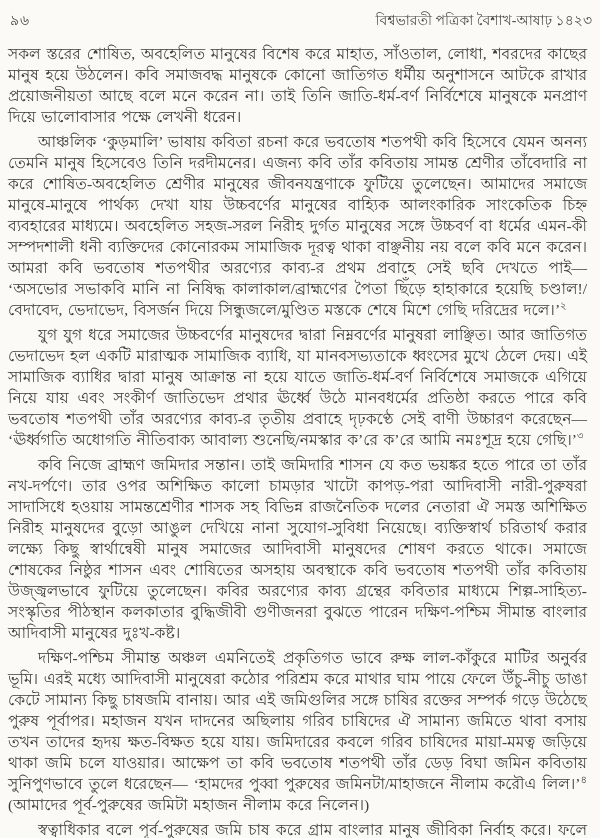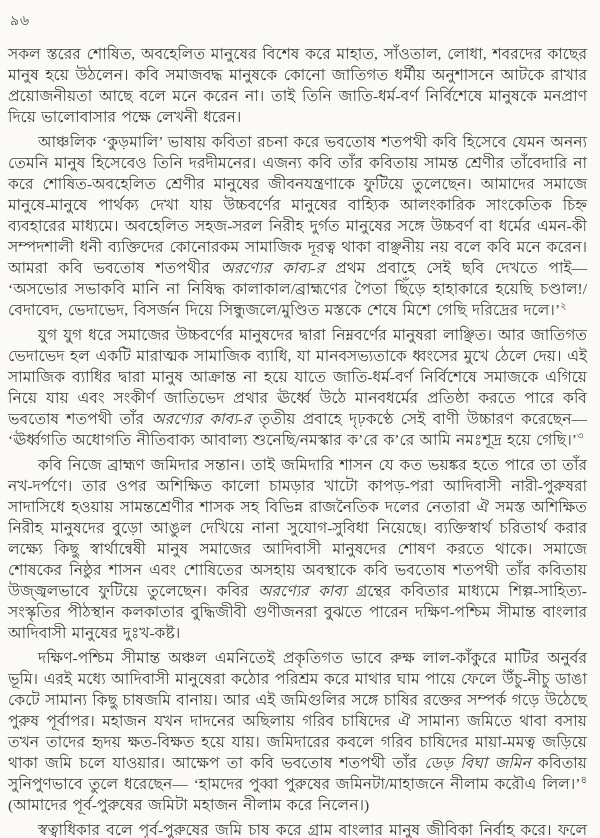--- a/index.html
+++ b/index.html
@@ -38,33 +38,33 @@
     word-spacing: 1.5px;
     color: #3d3d3d;
   }
   .article p.para {
     margin: 0 6px 4px 0;
   }
   .article p.para.indent {
     text-indent: 30px;
   }
   .ital {
-    font-style: italic;
   }
   sup.fnref {
     font-size: 10px;
     line-height: 0;
   }
 </style>
 </head>
 <body>
 
 <div class="page">
   <div class="header">
     <span class="pagenum">৯৬</span>
+    <span class="journal">বিশ্বভারতী পত্রিকা বৈশাখ-আষাঢ় ১৪২৩</span>
   </div>
   <div class="article">
       <p class="para"><span>সকল স্তরের শোষিত, অবহেলিত মানুষের বিশেষ করে মাহাত, সাঁওতাল, লোধা, শবরদের কাছের মানুষ হয়ে উঠলেন। কবি সমাজবদ্ধ মানুষকে কোনো জাতিগত ধর্মীয় অনুশাসনে আটকে রাখার প্রয়োজনীয়তা আছে বলে মনে করেন না। তাই তিনি জাতি-ধর্ম-বর্ণ নির্বিশেষে মানুষকে মনপ্রাণ দিয়ে ভালোবাসার পক্ষে লেখনী ধরেন।</span></p>
       <p class="para indent"><span>আঞ্চলিক ‘কুড়মালি’ ভাষায় কবিতা রচনা করে ভবতোষ শতপথী কবি হিসেবে যেমন অনন্য তেমনি মানুষ হিসেবেও তিনি দরদীমনের। এজন্য কবি তাঁর কবিতায় সামন্ত শ্রেণীর তাঁবেদারি না করে শোষিত-অবহেলিত শ্রেণীর মানুষের জীবনযন্ত্রণাকে ফুটিয়ে তুলেছেন। আমাদের সমাজে মানুষে-মানুষে পার্থক্য দেখা যায় উচ্চবর্ণের মানুষের বাহ্যিক আলংকারিক সাংকেতিক চিহ্ন ব্যবহারের মাধ্যমে। অবহেলিত সহজ-সরল নিরীহ দুর্গত মানুষের সঙ্গে উচ্চবর্ণ বা ধর্মের এমন-কী সম্পদশালী ধনী ব্যক্তিদের কোনোরকম সামাজিক দূরত্ব থাকা বাঞ্ছনীয় নয় বলে কবি মনে করেন। আমরা কবি ভবতোষ শতপথীর </span><span class="ital">অরণ্যের কাব্য-র</span><span> প্রথম প্রবাহে সেই ছবি দেখতে পাই— ‘অসভোর সভাকবি মানি না নিষিদ্ধ কালাকাল/ব্রাহ্মণের পৈতা ছিঁড়ে হাহাকারে হয়েছি চণ্ডাল!/বেদাবেদ, ভেদাভেদ, বিসর্জন দিয়ে সিন্ধুজলে/মুণ্ডিত মস্তকে শেষে মিশে গেছি দরিদ্রের দলে।’</span><sup class="fnref">২</sup></p>
       <p class="para indent"><span>যুগ যুগ ধরে সমাজের উচ্চবর্ণের মানুষদের দ্বারা নিম্নবর্ণের মানুষরা লাঞ্ছিত। আর জাতিগত ভেদাভেদ হল একটি মারাত্মক সামাজিক ব্যাধি, যা মানবসভ্যতাকে ধ্বংসের মুখে ঠেলে দেয়। এই সামাজিক ব্যাধির দ্বারা মানুষ আক্রান্ত না হয়ে যাতে জাতি-ধর্ম-বর্ণ নির্বিশেষে সমাজকে এগিয়ে নিয়ে যায় এবং সংকীর্ণ জাতিভেদ প্রথার ঊর্ধ্বে উঠে মানবধর্মের প্রতিষ্ঠা করতে পারে কবি ভবতোষ শতপথী তাঁর </span><span class="ital">অরণ্যের কাব্য-র</span><span> তৃতীয় প্রবাহে দৃঢ়কণ্ঠে সেই বাণী উচ্চারণ করেছেন— ‘ঊর্ধ্বগতি অধোগতি নীতিবাক্য আবাল্য শুনেছি/নমস্কার ক’রে ক’রে আমি নমঃশূদ্র হয়ে গেছি।’</span><sup class="fnref">৩</sup></p>
       <p class="para indent"><span>কবি নিজে ব্রাহ্মণ জমিদার সন্তান। তাই জমিদারি শাসন যে কত ভয়ঙ্কর হতে পারে তা তাঁর নখ-দর্পণে। তার ওপর অশিক্ষিত কালো চামড়ার খাটো কাপড়-পরা আদিবাসী নারী-পুরুষরা সাদাসিধে হওয়ায় সামন্তশ্রেণীর শাসক সহ বিভিন্ন রাজনৈতিক দলের নেতারা ঐ সমস্ত অশিক্ষিত নিরীহ মানুষদের বুড়ো আঙুল দেখিয়ে নানা সুযোগ-সুবিধা নিয়েছে। ব্যক্তিস্বার্থ চরিতার্থ করার লক্ষ্যে কিছু স্বার্থান্বেষী মানুষ সমাজের আদিবাসী মানুষদের শোষণ করতে থাকে। সমাজে শোষকের নিষ্ঠুর শাসন এবং শোষিতের অসহায় অবস্থাকে কবি ভবতোষ শতপথী তাঁর কবিতায় উজ্জ্বলভাবে ফুটিয়ে তুলেছেন। কবির </span><span class="ital">অরণ্যের কাব্য</span><span> গ্রন্থের কবিতার মাধ্যমে শিল্প-সাহিত্য-সংস্কৃতির পীঠস্থান কলকাতার বুদ্ধিজীবী গুণীজনরা বুঝতে পারেন দক্ষিণ-পশ্চিম সীমান্ত বাংলার আদিবাসী মানুষের দুঃখ-কষ্ট।</span></p>
       <p class="para indent"><span>দক্ষিণ-পশ্চিম সীমান্ত অঞ্চল এমনিতেই প্রকৃতিগত ভাবে রুক্ষ লাল-কাঁকুরে মাটির অনুর্বর ভূমি। এরই মধ্যে আদিবাসী মানুষেরা কঠোর পরিশ্রম করে মাথার ঘাম পায়ে ফেলে উঁচু-নীচু ডাঙা কেটে সামান্য কিছু চাষজমি বানায়। আর এই জমিগুলির সঙ্গে চাষির রক্তের সম্পর্ক গড়ে উঠেছে পুরুষ পূর্বাপর। মহাজন যখন দাদনের অছিলায় গরিব চাষিদের ঐ সামান্য জমিতে থাবা বসায় তখন তাদের হৃদয় ক্ষত-বিক্ষত হয়ে যায়। জমিদারের কবলে গরিব চাষিদের মায়া-মমত্ব জড়িয়ে থাকা জমি চলে যাওয়ার। আক্ষেপ তা কবি ভবতোষ শতপথী তাঁর </span><span class="ital">ডেড় বিঘা জমিন</span><span> কবিতায় সুনিপুণভাবে তুলে ধরেছেন— ‘হামদের পুব্বা পুরুষের জমিনটা/মাহাজনে নীলাম করৌএ লিল।’</span><sup class="fnref">৪</sup><span> (আমাদের পূর্ব-পুরুষের জমিটা মহাজন নীলাম করে নিলেন।)</span></p>
       <p class="para indent"><span>স্বত্বাধিকার বলে পূর্ব-পুরুষের জমি চাষ করে গ্রাম বাংলার মানুষ জীবিকা নির্বাহ করে। ফলে জমির প্রতি কৃষকদের গভীর ভালোবাসা জন্মায়। মহাজনদের লাঠিয়ালরা গ্রামের নিরীহ গরিব চাষিদের জমি দখল নিতে এলে জমির টানে অসহায় চাষিরা প্রতিবাদ করে। মহাজনদের সঙ্গে বিবাদে জড়িয়ে প্রাণ হারাতে হয় নিরুপায় চাষিদের। ভয়ঙ্কর নিষ্ঠুর মহাজনী শাসনে অসংখ্য নারী তাদের স্বামী, সন্তান হারিয়ে প্রতিনিয়ত</span></p>
     </div>
 </div>

